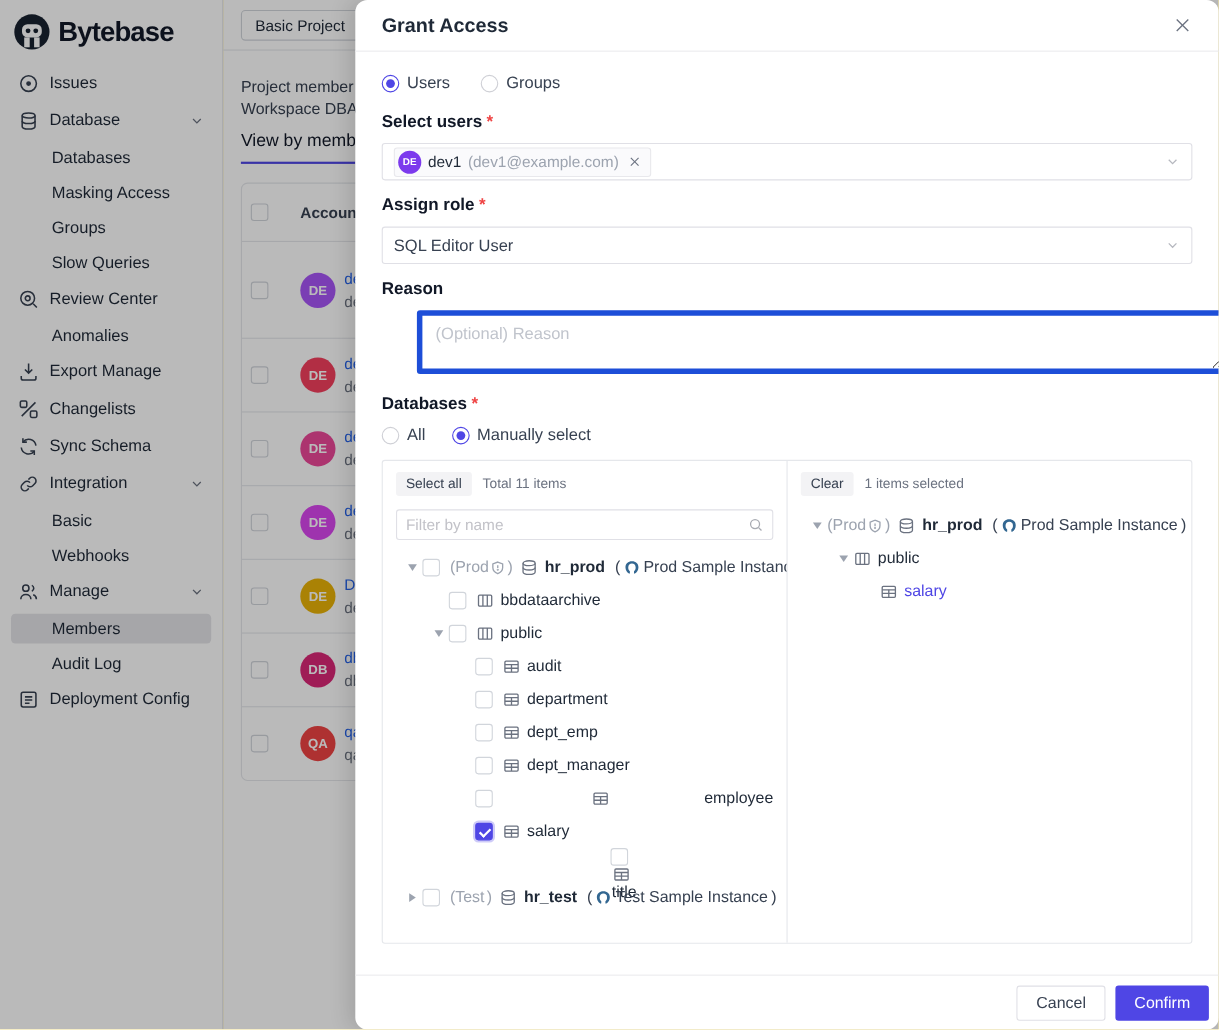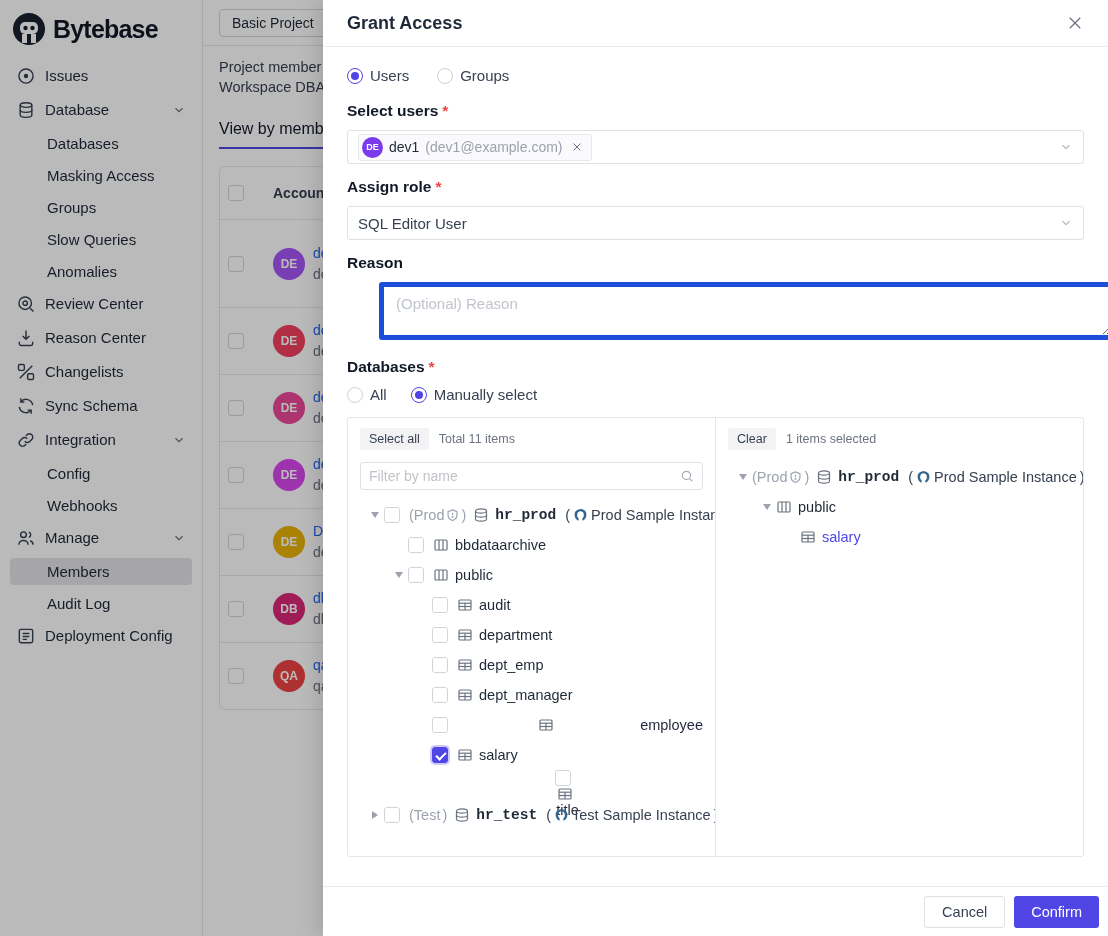--- a/index.html
+++ b/index.html
@@ -20,21 +20,21 @@
   .nav-icon { width:20px; height:20px; color:#374151; flex:none; display:flex; align-items:center; }
   .nav-icon svg { width:20px; height:20px; }
   .nav-chevron { margin-left:auto; color:#6b7280; display:flex; }
   .nav-chevron svg { width:14px; height:14px; }
 
   
   .bg-main { position:absolute; left:203px; top:0; right:0; height:100%; background:#fff; z-index:1; }
   .topbar { height:46px; border-bottom:1px solid #e5e7eb; display:flex; align-items:center; padding:0 16px; }
   .proj-chip { border:1px solid #d1d5db; border-radius:4px; padding:5px 12px; font-size:14px;
     color:#1f2937; background:#fff; white-space:nowrap; }
-  .page-desc { position:absolute; left:16px; top:57px; font-size:14.5px; color:#374151;
+  .page-desc { position:absolute; left:16px; top:70px; font-size:14.5px; color:#374151;
     line-height:20px; white-space:nowrap; }
   .tab { position:absolute; left:16px; top:120px; width:104px; font-size:16px; font-weight:500;
     color:#111827; padding-bottom:9px; border-bottom:2px solid #4f46e5; white-space:nowrap; overflow:hidden; }
   .member-table { position:absolute; left:16px; top:166px; width:420px; border:1px solid #e5e7eb;
     border-radius:6px; overflow:hidden; background:#fff; }
   .mt-head { height:52px; display:flex; align-items:center; padding:0 8px; }
   .mt-head .mt-label { font-size:14px; font-weight:bold; color:#374151; margin-left:29px; }
   .member-row { height:67px; border-top:1px solid #e5e7eb; display:flex; align-items:center; padding:0 8px; }
   .member-row:first-of-type { height:88px; }
   .bg-cbx { width:16px; height:16px; border:1px solid #d1d5db; border-radius:3px; background:#fff; flex:none; }
@@ -42,21 +42,21 @@
     display:flex; align-items:center; justify-content:center; margin-left:29px; flex:none; }
   .member-texts { margin-left:8px; width:14px; overflow:hidden; }
   .member-name { font-size:14px; color:#2563eb; line-height:21px; white-space:nowrap; }
   .member-email { font-size:14px; color:#6b7280; line-height:21px; white-space:nowrap; }
 
   
   .overlay { position:absolute; inset:0; background:rgba(0,0,0,0.27); z-index:10; }
 
   
   .modal { position:absolute; left:323px; top:0; width:785px; height:936px; background:#fff; z-index:20;
-    display:flex; flex-direction:column; box-shadow:-6px 0 18px rgba(0,0,0,0.12); }
+    display:flex; flex-direction:column; box-shadow:-6px 0 18px rgba(0,0,0,0.12);border-radius:11px; }
   .modal-header { height:47px; flex:none; border-bottom:1px solid #ebebee; display:flex;
     align-items:center; justify-content:space-between; padding:0 24px; }
   .modal-title { font-size:18px; font-weight:bold; color:#1f2937; }
   .close-btn { color:#6b7280; display:flex; cursor:pointer; }
   .close-btn svg { width:18px; height:18px; }
   .modal-body { flex:1; padding:20px 24px 0 24px; overflow:hidden; }
 
   .radio-row { display:flex; align-items:center; gap:28px; margin-bottom:18px; }
   .radio-opt { display:flex; align-items:center; gap:7px; font-size:15px; color:#374151; cursor:pointer; }
   .radio { width:16px; height:16px; border-radius:50%; border:1px solid #cfd0d6; background:#fff;
@@ -113,21 +113,21 @@
   .cbx { width:16px; height:16px; border:1px solid #d1d5db; border-radius:3px; background:#fff;
     margin-right:9px; flex:none; position:relative; cursor:pointer; }
   .cbx.checked { background:#4f46e5; border-color:#4f46e5; box-shadow:0 0 0 2px rgba(79,70,229,0.28); }
   .cbx.checked::after { content:""; position:absolute; left:4.5px; top:1.5px; width:4px; height:8px;
     border:solid #fff; border-width:0 2px 2px 0; transform:rotate(45deg); }
   .env { color:#9ca3af; margin-right:7px; display:inline-flex; align-items:center; gap:2px; }
   .env svg { width:13px; height:13px; }
   .node-icon { width:16px; height:16px; margin-right:6px; color:#6b7280; flex:none; display:flex; }
   .node-icon svg { width:16px; height:16px; }
   .lbl { color:#1f2937; }
-  .lbl.bold { font-weight:bold;font-family:Liberation Mono, monospace; }
+  .lbl.bold { font-weight:bold; }
   .lbl.hl { color:#4f46e5; font-weight:500; }
   .inst { margin-left:9px; color:#374151; display:inline-flex; align-items:center; gap:3px; }
   .inst svg { width:15px; height:15px; }
 
   .modal-footer { height:50px; flex:none; border-top:1px solid #ebebee; display:flex;
     justify-content:flex-end; align-items:center; gap:9px; padding:0 9px; }
   .btn { height:32px; padding:0 17px; border-radius:3px; font-size:14.5px; border:0; cursor:pointer;
     font-family:"Liberation Sans", sans-serif; }
   .btn.cancel { border:1px solid #e0e0e6; background:#fff; color:#374151; }
   .btn.confirm { background:#4f46e5; color:#fff; }
@@ -191,44 +191,44 @@
         <div class="nav-item sub">
 
           <span>Groups</span>
 
         </div>
         <div class="nav-item sub">
 
           <span>Slow Queries</span>
 
         </div>
-        <div class="nav-item sub">
-
-          <span>Anomalies</span>
-
-        </div>
         <div class="nav-item">
           <span class="nav-icon">
             <svg viewBox="0 0 24 24" fill="none" stroke="currentColor" stroke-width="1.7">
               <circle cx="11" cy="11" r="7.5"></circle>
               <circle cx="11" cy="11" r="2.6"></circle>
               <line x1="17" y1="17" x2="21" y2="21"></line>
             </svg>
           </span>
           <span>Review Center</span>
 
         </div>
+        <div class="nav-item sub">
+
+          <span>Anomalies</span>
+
+        </div>
         <div class="nav-item">
           <span class="nav-icon">
             <svg viewBox="0 0 24 24" fill="none" stroke="currentColor" stroke-width="1.7">
               <path d="M12 3v10M8 9.5l4 4 4-4"></path>
               <path d="M4 16.5V19a2 2 0 0 0 2 2h12a2 2 0 0 0 2-2v-2.5"></path>
             </svg>
           </span>
-          <span>Reason Center</span>
+          <span>Export Manage</span>
 
         </div>
         <div class="nav-item">
           <span class="nav-icon">
             <svg viewBox="0 0 24 24" fill="none" stroke="currentColor" stroke-width="1.7">
               <line x1="4.5" y1="19.5" x2="19.5" y2="4.5"></line>
               <rect x="3" y="3" width="7" height="7" rx="1.5"></rect>
               <rect x="14" y="14" width="7" height="7" rx="1.5"></rect>
             </svg>
           </span>
@@ -254,21 +254,21 @@
           </span>
           <span>Integration</span>
           <span class="nav-chevron">
             <svg viewBox="0 0 24 24" fill="none" stroke="currentColor" stroke-width="2">
               <polyline points="6 9 12 15 18 9"></polyline>
             </svg>
           </span>
         </div>
         <div class="nav-item sub">
 
-          <span>Config</span>
+          <span>Basic</span>
 
         </div>
         <div class="nav-item sub">
 
           <span>Webhooks</span>
 
         </div>
         <div class="nav-item">
           <span class="nav-icon">
             <svg viewBox="0 0 24 24" fill="none" stroke="currentColor" stroke-width="1.7">

